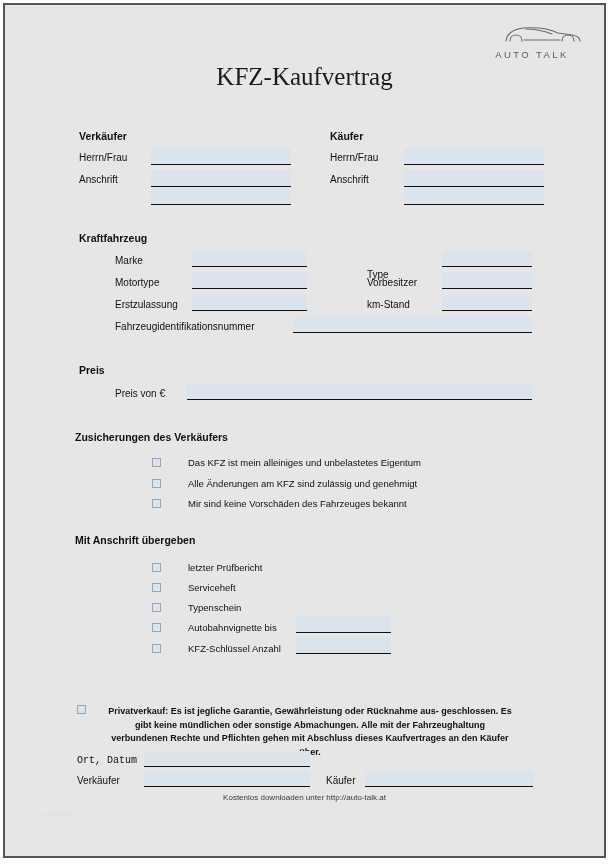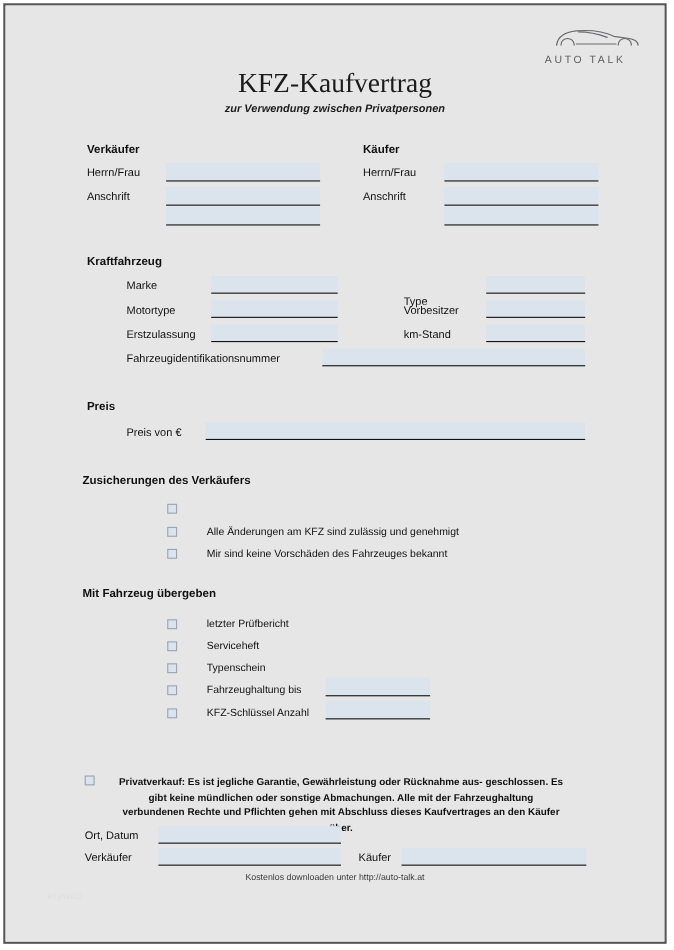--- a/index.html
+++ b/index.html
@@ -165,21 +165,20 @@
         <path d="M10 18 C10 14 13 12 16 12 C19 12 22 14 22 18"></path>
         <path d="M62 18 C62 14 65 12 68 12 C71 12 74 14 74 18"></path>
         <path d="M24 17 L60 17"></path>
         <path d="M26 6 C34 6 44 8 52 11"></path>
       </g>
     </svg>
     <div class="logo-text">AUTO TALK</div>
   </div>
 
   <div class="title">KFZ-Kaufvertrag</div>
-  <div class="subtitle">zur Verwendung zwischen Privatpersonen</div>
 
   <div class="sec-head" style="left:74px; top:125px;">Verkäufer</div>
   <div class="fld-label" style="left:74px; top:147px;">Herrn/Frau</div>
   <div class="inp" style="left:146px; top:143px; width:140px; height:17px;"></div>
   <div class="fld-label" style="left:74px; top:169px;">Anschrift</div>
   <div class="inp" style="left:146px; top:165px; width:140px; height:17px;"></div>
   <div class="inp" style="left:146px; top:183px; width:140px; height:17px;"></div>
 
   <div class="sec-head" style="left:325px; top:125px;">Käufer</div>
   <div class="fld-label" style="left:325px; top:147px;">Herrn/Frau</div>
@@ -208,50 +207,51 @@
   <div class="fld-label" style="left:110px; top:316px;">Fahrzeugidentifikationsnummer</div>
   <div class="inp" style="left:288px; top:312px; width:239px; height:16px;"></div>
 
   <div class="sec-head" style="left:74px; top:359px;">Preis</div>
   <div class="fld-label" style="left:110px; top:383px;">Preis von €</div>
   <div class="inp" style="left:182px; top:379px; width:345px; height:16px;"></div>
 
   <div class="sec-head" style="left:70px; top:426px;">Zusicherungen des Verkäufers</div>
 
   <div class="cb" style="left:147px; top:453px;"></div>
+  <div class="cb-label" style="left:183px; top:452px;">Das KFZ ist mein alleiniges und unbelastetes Eigentum</div>
 
   <div class="cb" style="left:147px; top:474px;"></div>
   <div class="cb-label" style="left:183px; top:473px;">Alle Änderungen am KFZ sind zulässig und genehmigt</div>
 
   <div class="cb" style="left:147px; top:494px;"></div>
   <div class="cb-label" style="left:183px; top:493px;">Mir sind keine Vorschäden des Fahrzeuges bekannt</div>
 
-  <div class="sec-head" style="left:70px; top:529px;">Mit Fahrzeug übergeben</div>
+  <div class="sec-head" style="left:70px; top:529px;">Mit Anschrift übergeben</div>
 
   <div class="cb" style="left:147px; top:558px;"></div>
   <div class="cb-label" style="left:183px; top:557px;">letzter Prüfbericht</div>
 
   <div class="cb" style="left:147px; top:578px;"></div>
   <div class="cb-label" style="left:183px; top:577px;">Serviceheft</div>
 
   <div class="cb" style="left:147px; top:598px;"></div>
   <div class="cb-label" style="left:183px; top:597px;">Typenschein</div>
 
   <div class="cb" style="left:147px; top:618px;"></div>
-  <div class="cb-label" style="left:183px; top:617px;">Fahrzeughaltung bis</div>
+  <div class="cb-label" style="left:183px; top:617px;">Autobahnvignette bis</div>
   <div class="inp" style="left:291px; top:611px; width:95px; height:17px;"></div>
 
   <div class="cb" style="left:147px; top:639px;"></div>
   <div class="cb-label" style="left:183px; top:638px;">KFZ-Schlüssel Anzahl</div>
   <div class="inp" style="left:291px; top:632px; width:95px; height:17px;"></div>
 
   <div class="cb" style="left:72px; top:700px;"></div>
   <div class="legal">Privatverkauf: Es ist jegliche Garantie, Gewährleistung oder Rücknahme aus- geschlossen. Es gibt keine mündlichen oder sonstige Abmachungen. Alle mit der Fahrzeughaltung verbundenen Rechte und Pflichten gehen mit Abschluss dieses Kaufvertrages an den Käufer über.</div>
 
-  <div class="fld-label" style="left:72px; top:750px;">Ort, Datum</div>
+  <div class="fld-label" style="left:72px; top:750px;font-family:Liberation Mono, monospace;">Ort, Datum</div>
   <div class="inp" style="left:139px; top:746px; width:166px; height:16px;"></div>
 
   <div class="fld-label" style="left:72px; top:770px;">Verkäufer</div>
   <div class="inp" style="left:139px; top:766px; width:166px; height:16px;"></div>
 
   <div class="fld-label" style="left:321px; top:770px;">Käufer</div>
   <div class="inp" style="left:360px; top:766px; width:168px; height:16px;"></div>
 
   <div class="watermark">eryweb</div>
   <div class="footer">Kostenlos downloaden unter http://auto-talk.at</div>

